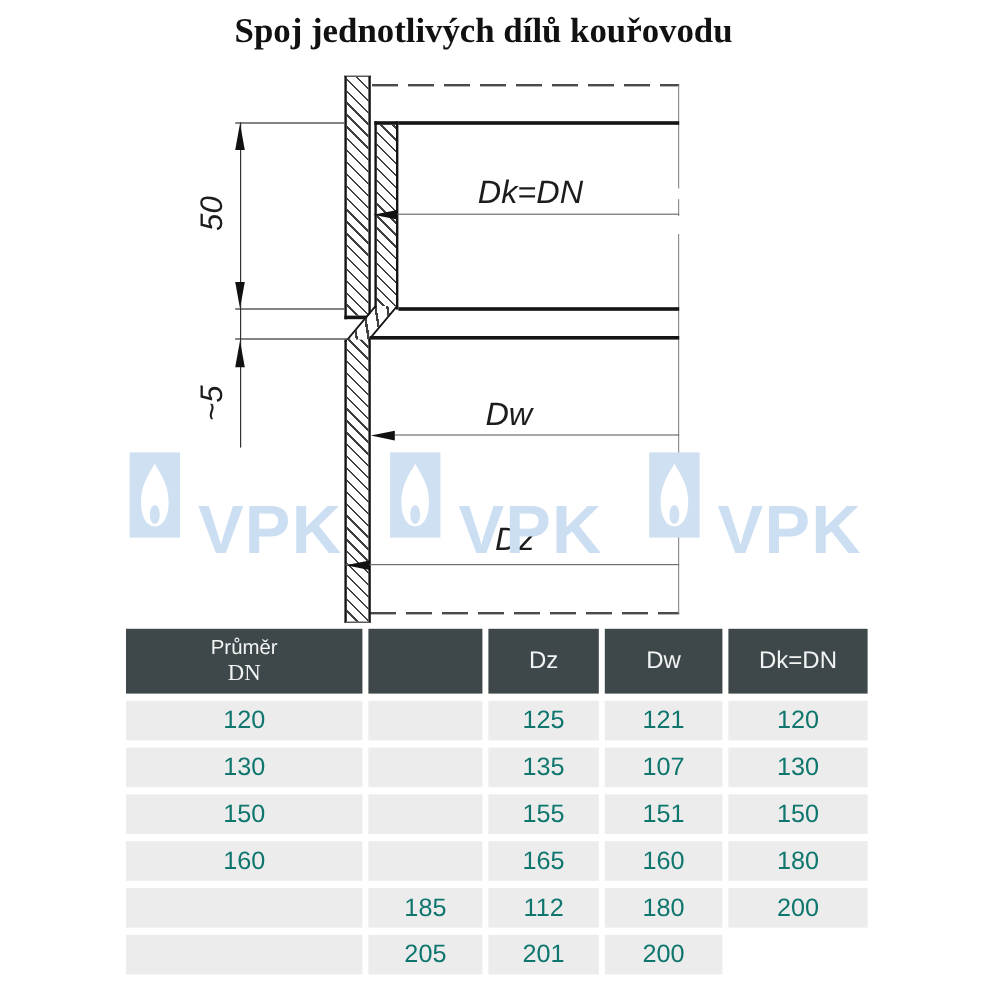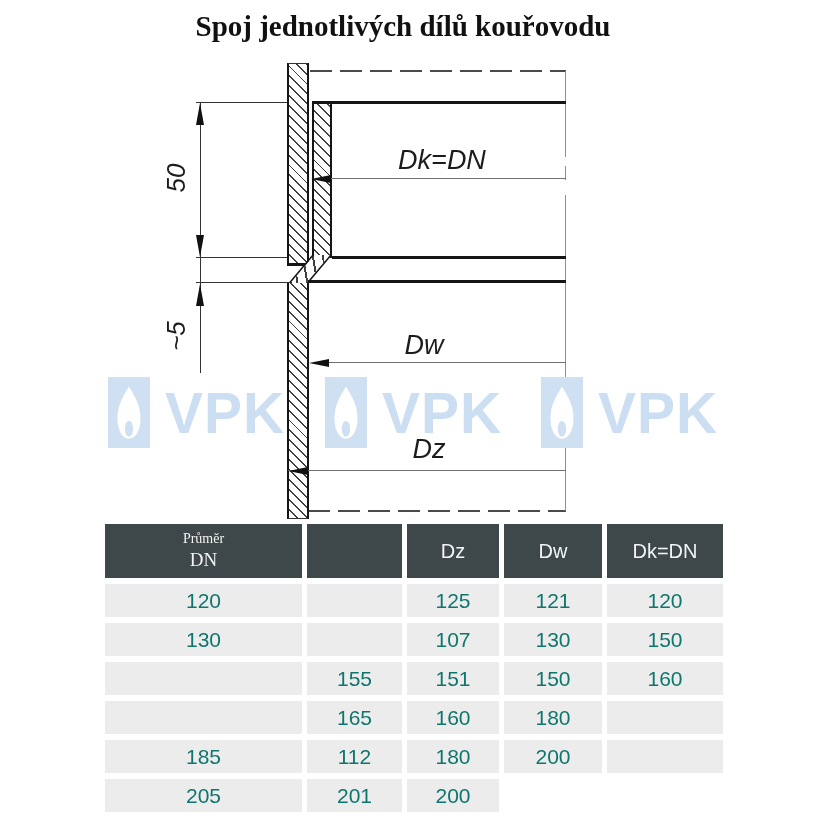--- a/index.html
+++ b/index.html
@@ -28,30 +28,30 @@
   .ar-up{width:0;height:0;border-left:4px solid transparent;border-right:4px solid transparent;border-bottom:22px solid #111;}
   .ar-down{width:0;height:0;border-left:4px solid transparent;border-right:4px solid transparent;border-top:22px solid #111;}
 
   
   .dlabel{font-style:italic;font-size:27px;color:#1c1c1c;text-align:center;font-family:"Liberation Sans",sans-serif;}
   .rot{transform:rotate(-90deg);display:flex;align-items:center;justify-content:center;}
 
   
   .wm-box{width:42px;height:71px;background:#cfe0f2;display:flex;align-items:center;justify-content:center;}
   .wm-text{height:71px;display:flex;align-items:center;font-weight:bold;font-size:57px;
-           color:#cbdef2;letter-spacing:1px;font-family:"Liberation Sans",sans-serif;}
+           color:#cbdef2;letter-spacing:1px;font-family:"Liberation Sans",sans-serif;margin-top:29px;}
 
   
   .spec-table{left:105px;top:524px;display:grid;
               grid-template-columns:197px 95px 92px 98px 116px;
               grid-template-rows:54px 33px 33px 33px 33px 33px 33px;
               column-gap:5px;row-gap:6px;}
   .hcell{background:#3e4749;color:#f2f3f3;display:flex;flex-direction:column;
          align-items:center;justify-content:center;font-size:20px;}
-  .hcell .serif{font-family:Liberation Serif, serif;font-size:14px;line-height:1.25;}
+  .hcell .serif{font-family:Liberation Sans, sans-serif;font-size:17px;line-height:1.25;}
   .hcell .serif2{font-family:"Liberation Serif",serif;font-size:19px;line-height:1.25;}
   .bcell{background:#ececec;color:#0f766e;display:flex;align-items:center;justify-content:center;
          font-size:21px;}
 </style>
 </head>
 <body>
 
 <div class="page">
 
   <div class="abs title">Spoj jednotlivých dílů kouřovodu</div>
@@ -132,20 +132,21 @@
     <div class="hcell">Dk=DN</div>
 
     <div class="bcell">120</div>
     <div class="bcell"></div>
     <div class="bcell">125</div>
     <div class="bcell">121</div>
     <div class="bcell">120</div>
 
     <div class="bcell">130</div>
     <div class="bcell"></div>
+    <div class="bcell">135</div>
     <div class="bcell">107</div>
     <div class="bcell">130</div>
 
     <div class="bcell">150</div>
     <div class="bcell"></div>
     <div class="bcell">155</div>
     <div class="bcell">151</div>
     <div class="bcell">150</div>
 
     <div class="bcell">160</div>

